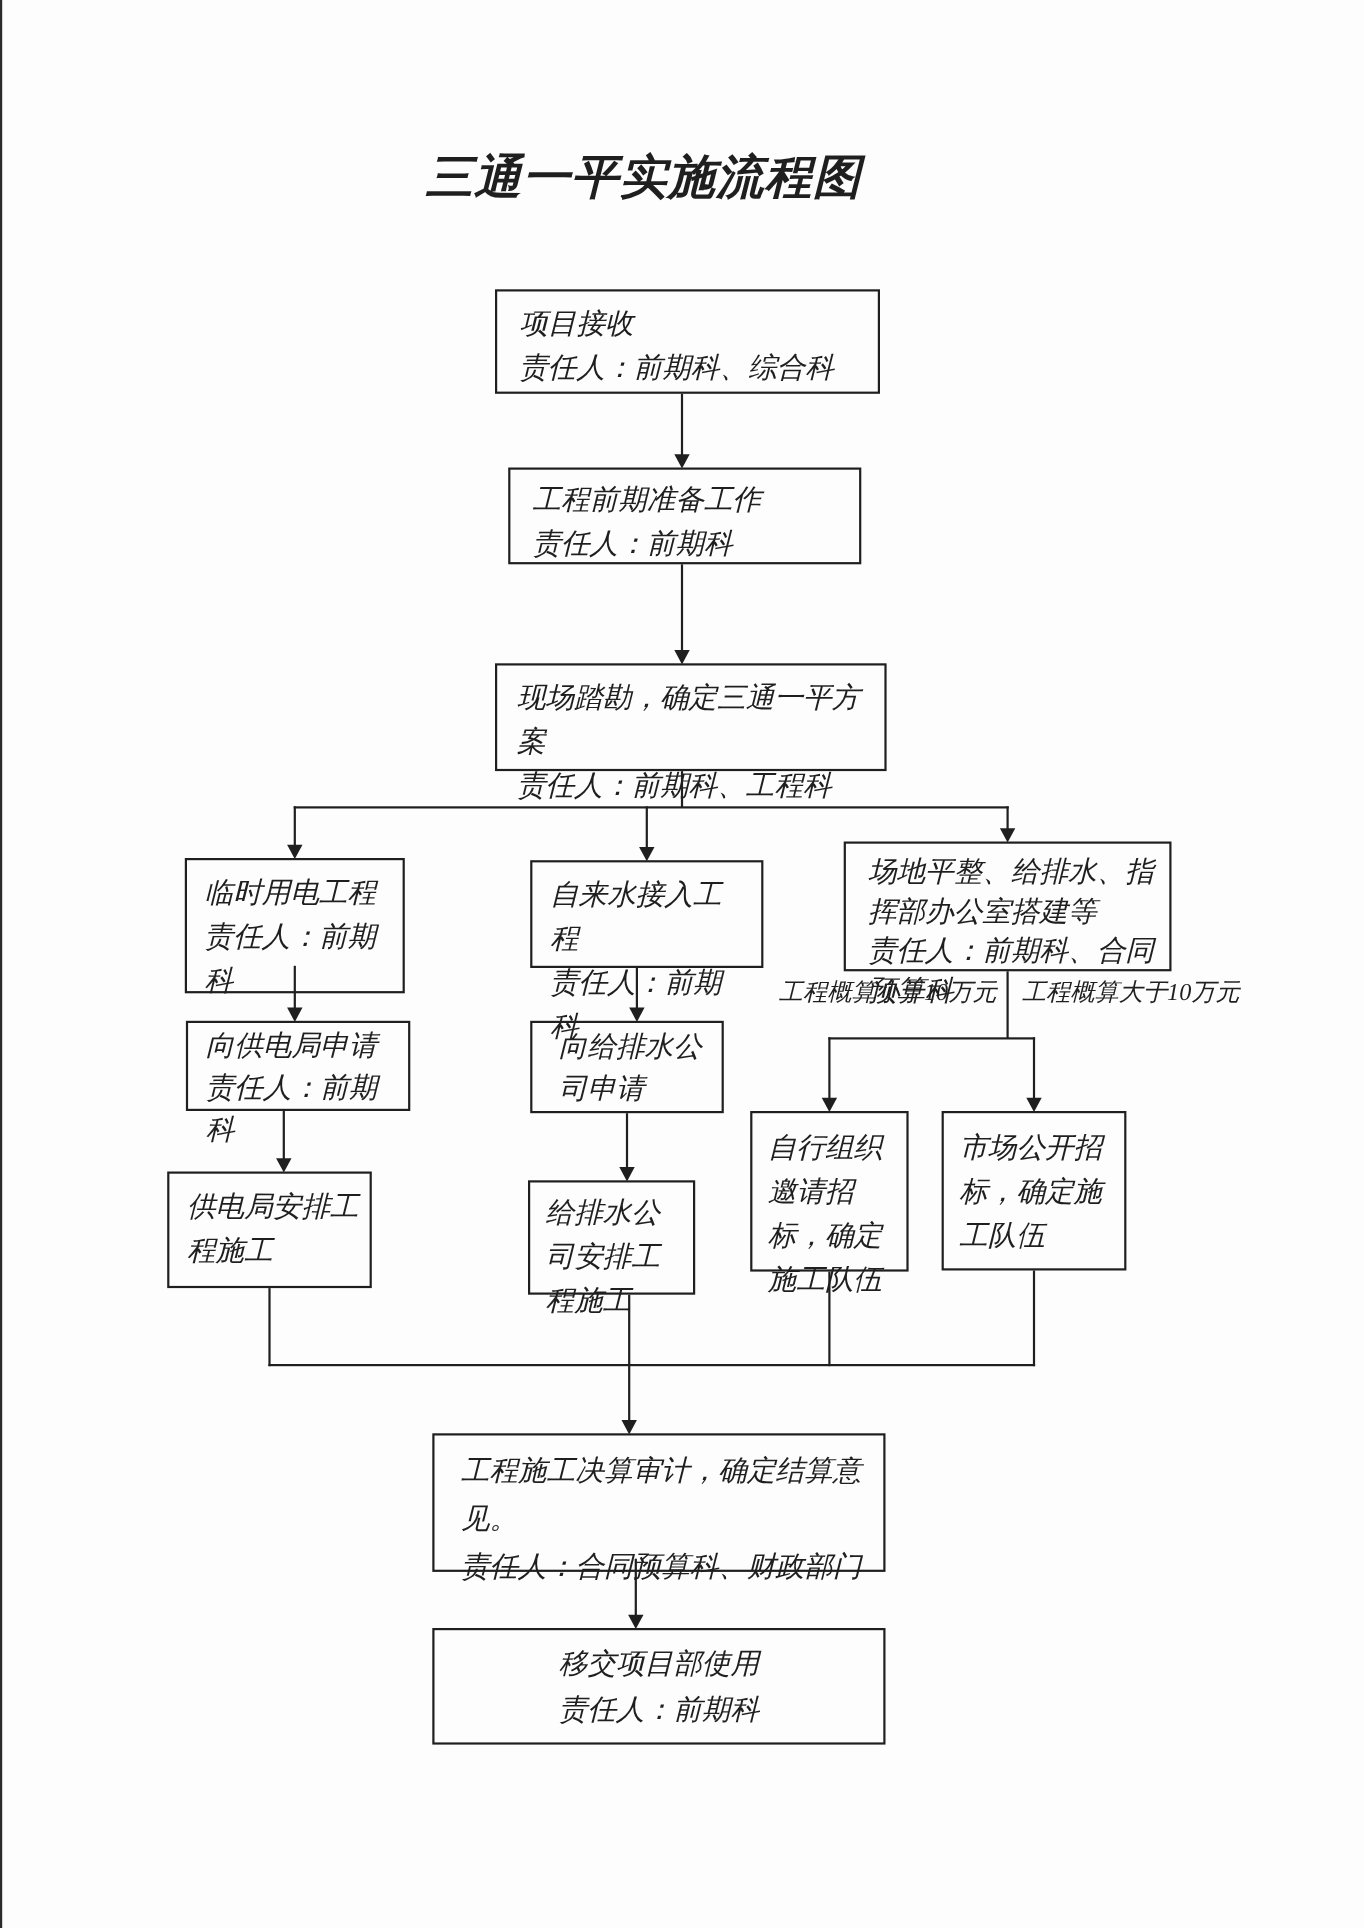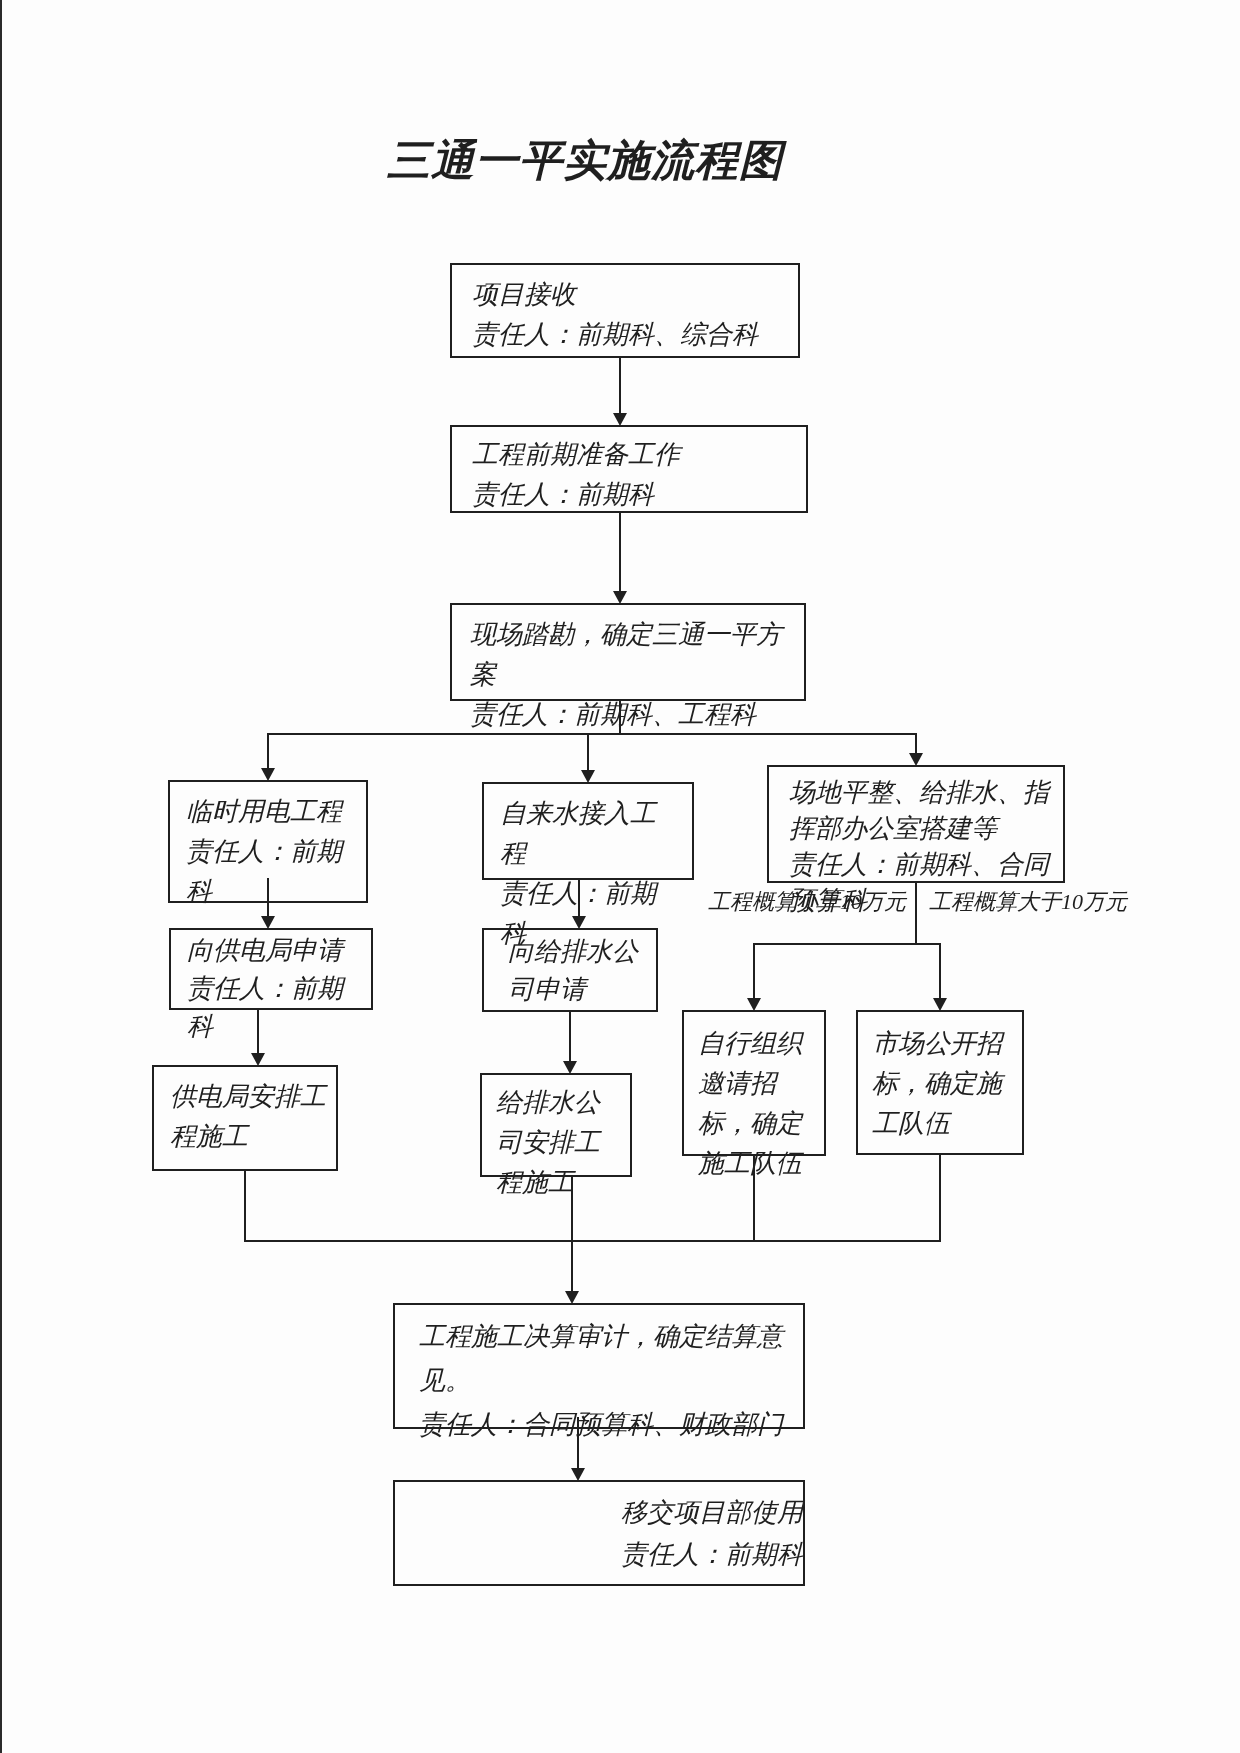--- a/index.html
+++ b/index.html
@@ -39,21 +39,21 @@
 
   <div class="scan-edge"></div>
 
   <div class="title">三通一平实施流程图</div>
 
   <div class="node" style="left:450px;top:263px;width:350px;height:95px;padding:10px 8px 0 20px;">
     <div class="nl">项目接收</div>
     <div class="nl">责任人：前期科、综合科</div>
   </div>
 
-  <div class="node" style="left:450px;top:425px;width:358px;height:88px;padding:8px 8px 0 20px;">
+  <div class="node" style="left:462px;top:425px;width:321px;height:88px;padding:8px 8px 0 20px;">
     <div class="nl">工程前期准备工作</div>
     <div class="nl">责任人：前期科</div>
   </div>
 
   <div class="node" style="left:450px;top:603px;width:356px;height:98px;padding:10px 6px 0 18px;">
     <div class="nl">现场踏勘，确定三通一平方案</div>
     <div class="nl">责任人：前期科、工程科</div>
   </div>
 
   <div class="node" style="left:168px;top:780px;width:200px;height:123px;padding:10px 6px 0 16px;">
@@ -94,21 +94,21 @@
 
   <div class="node" style="left:856px;top:1010px;width:168px;height:145px;padding:12px 4px 0 14px;">
     <div class="nl">市场公开招标，确定施工队伍</div>
   </div>
 
   <div class="node" style="left:393px;top:1303px;width:412px;height:126px;padding:10px 8px 0 24px;line-height:44px;">
     <div class="nl">工程施工决算审计，确定结算意见。</div>
     <div class="nl">责任人：合同预算科、财政部门</div>
   </div>
 
-  <div class="node" style="left:393px;top:1480px;width:412px;height:106px;padding:10px 0 0 0;line-height:42px;text-align:right;">
+  <div class="node" style="left:393px;top:1480px;width:412px;height:106px;padding:10px 0 0 0;line-height:42px;text-align:center;">
     <div class="nl">移交项目部使用</div>
     <div class="nl">责任人：前期科</div>
   </div>
 
   <div class="blabel" style="left:690px;top:888px;width:216px;text-align:right;">工程概算小于10万元</div>
   <div class="blabel" style="left:929px;top:888px;">工程概算大于10万元</div>
 
   <div class="vl" style="left:619px;top:358px;height:56px"></div>
   <div class="arr" style="left:613px;top:413px"></div>
 

